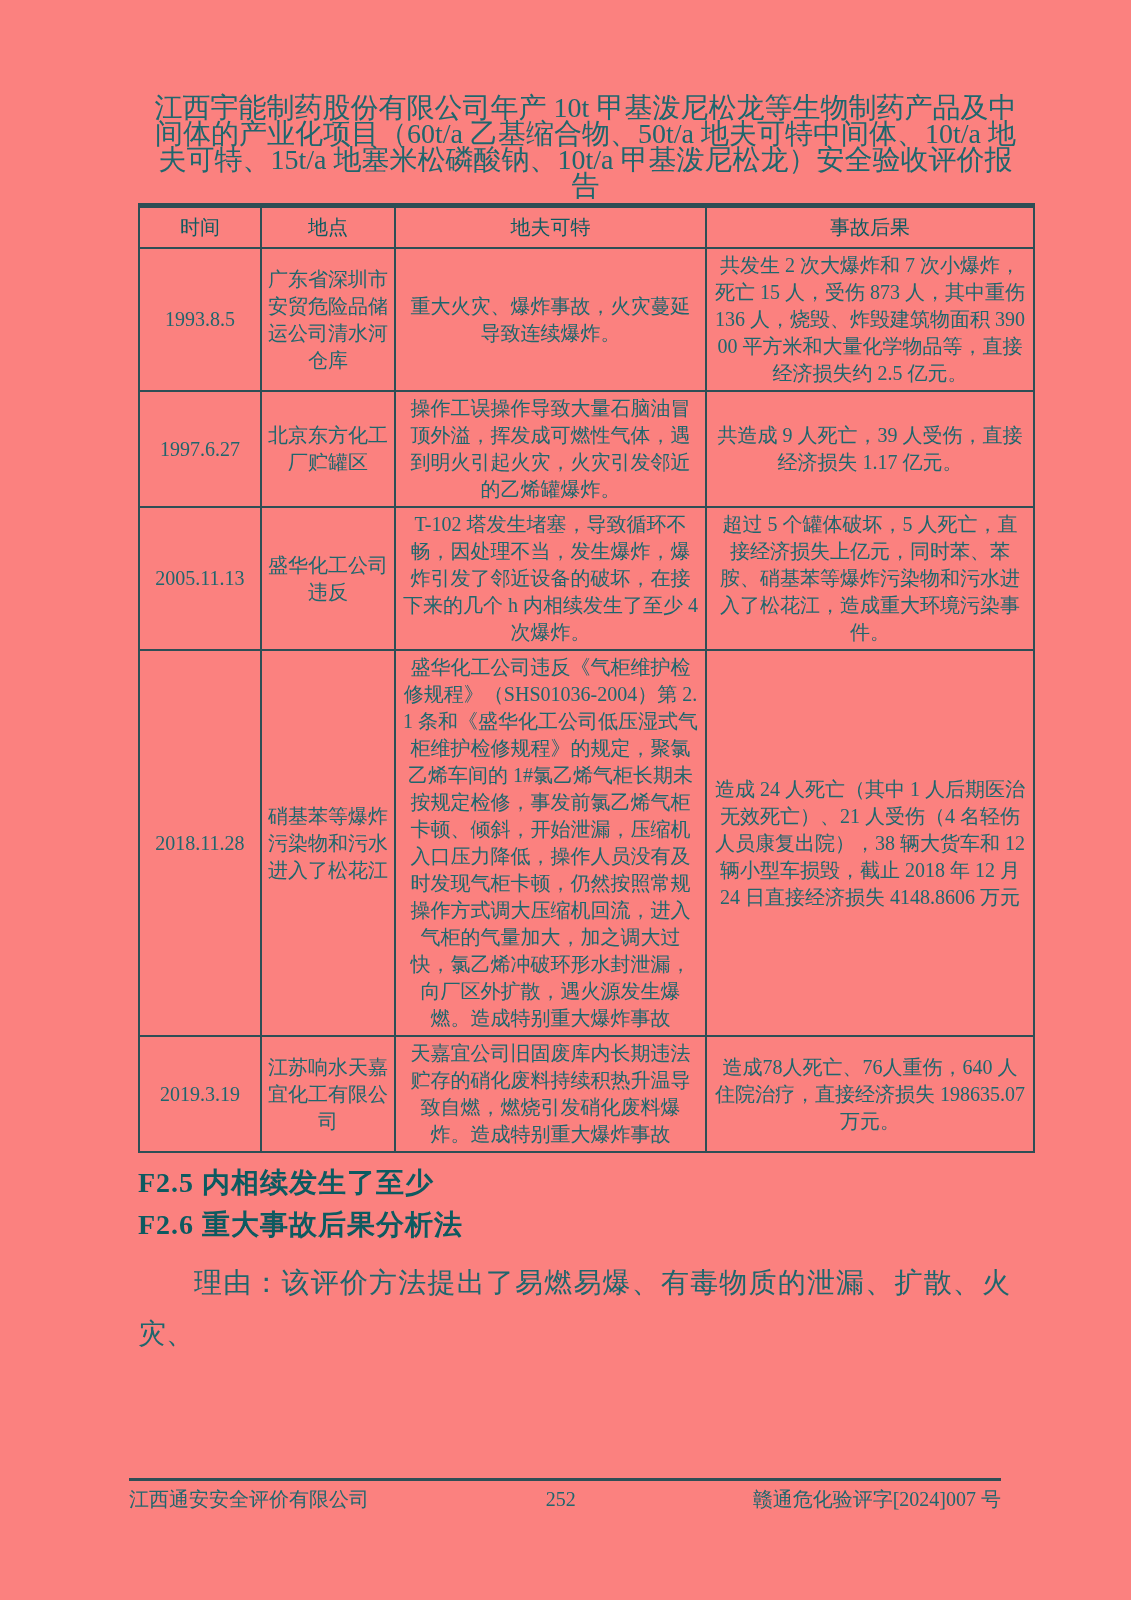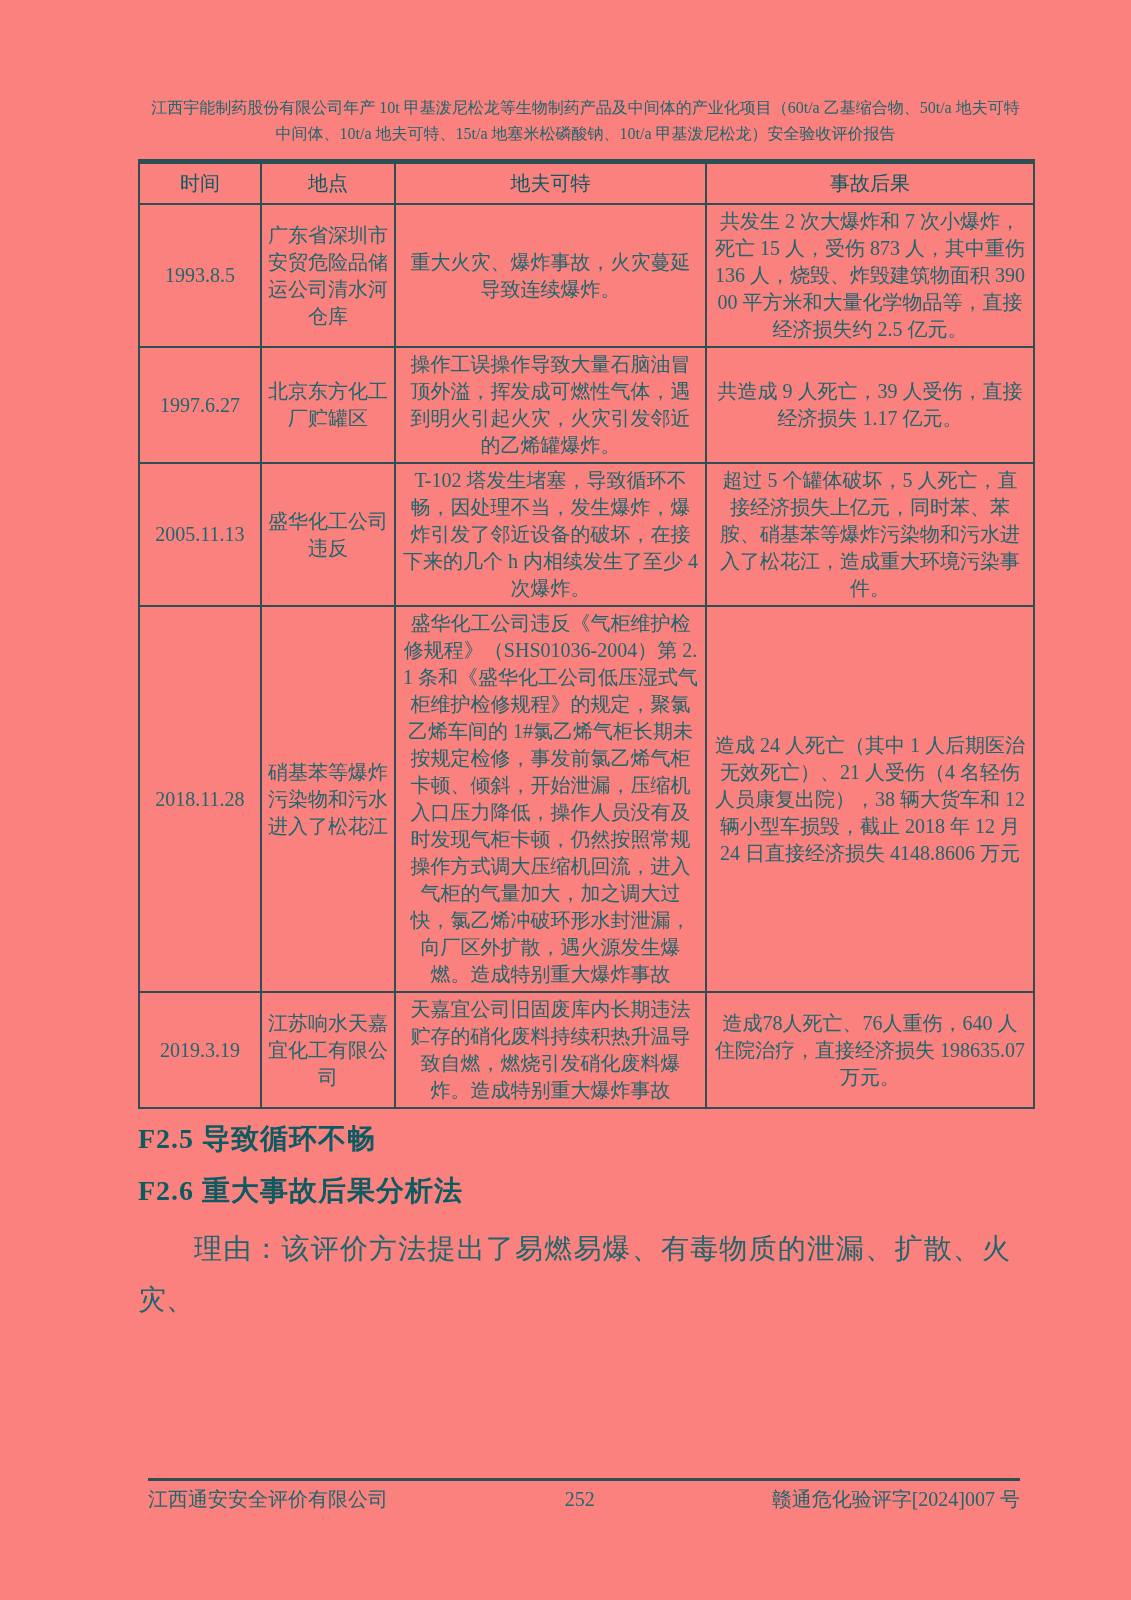--- a/index.html
+++ b/index.html
@@ -13,22 +13,22 @@
     width:1131px;height:1600px;
     background:var(--bg);
     font-family:"Liberation Serif","DejaVu Serif",serif;
     color:var(--ink);
     overflow:hidden;
   }
   .content{
     position:absolute;left:138px;top:95px;width:895px;
   }
   .doc-title{
-    width:872px;margin:0 auto 12px auto;
-    font-size:16px;line-height:26px;
+    width:872px;margin:0 auto 4px auto;
+    font-size:28px;line-height:26px;
     text-align:center;
     color:var(--ink);
   }
   table.accidents{
     width:895px;
     border-collapse:collapse;
     table-layout:fixed;
     border:2px solid var(--border);
     border-top:5px solid var(--border);
   }
@@ -55,21 +55,21 @@
   }
   .body-para{
     margin:12px 0 0 0;
     width:872px;
     font-size:28px;line-height:51px;
     text-align:justify;
     text-indent:2em;
     color:var(--ink);
   }
   .footer{
-    position:absolute;left:148px;top:1478px;width:872px;
+    position:absolute;left:129px;top:1478px;width:872px;
     border-top:3px solid var(--border);
     display:flex;justify-content:space-between;align-items:center;
     font-size:20px;line-height:24px;
     padding-top:6px;
     color:var(--ink);
   }
   .footer .center{flex:0 0 auto;}
 </style>
 </head>
 <body>
@@ -120,24 +120,24 @@
       </tr>
       <tr>
         <td>2019.3.19</td>
         <td>江苏响水天嘉宜化工有限公司</td>
         <td>天嘉宜公司旧固废库内长期违法贮存的硝化废料持续积热升温导致自燃，燃烧引发硝化废料爆炸。造成特别重大爆炸事故</td>
         <td>造成78人死亡、76人重伤，640 人住院治疗，直接经济损失 198635.07 万元。</td>
       </tr>
     </tbody>
   </table>
 
-  <h2 class="sec-heading">F2.5 导致循环不畅</h2>
+  <h2 class="sec-heading">F2.5 内相续发生了至少</h2>
 
 
-  <h2 class="sec-heading" style="margin-top:16px;">F2.6 重大事故后果分析法</h2>
+  <h2 class="sec-heading" style="margin-top:6px;">F2.6 重大事故后果分析法</h2>
 
   <p class="body-para" style="margin-top:14px;">理由：该评价方法提出了易燃易爆、有毒物质的泄漏、扩散、火灾、</p>
 
 </div>
 
 <div class="footer">
   <span>江西通安安全评价有限公司</span>
   <span class="center">252</span>
   <span>赣通危化验评字[2024]007 号</span>
 </div>

